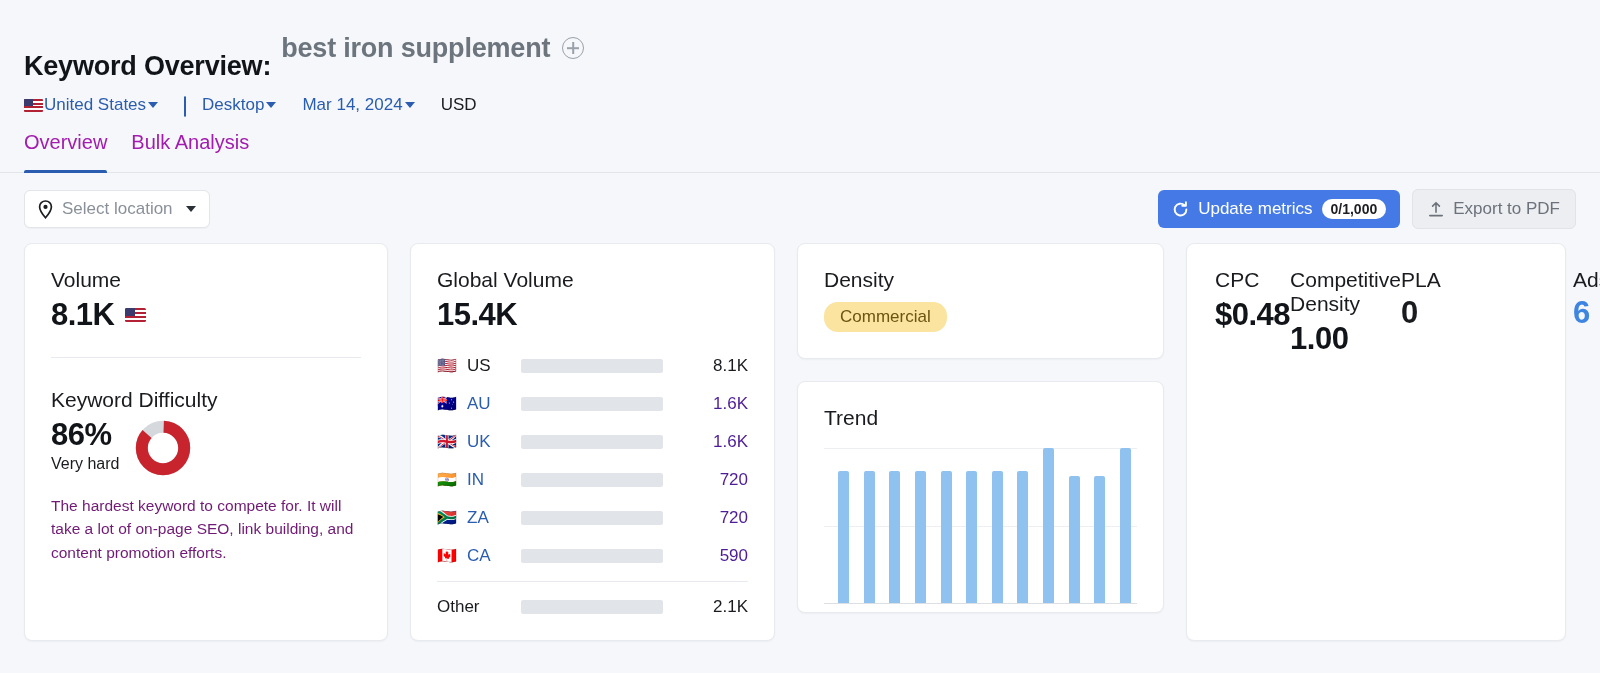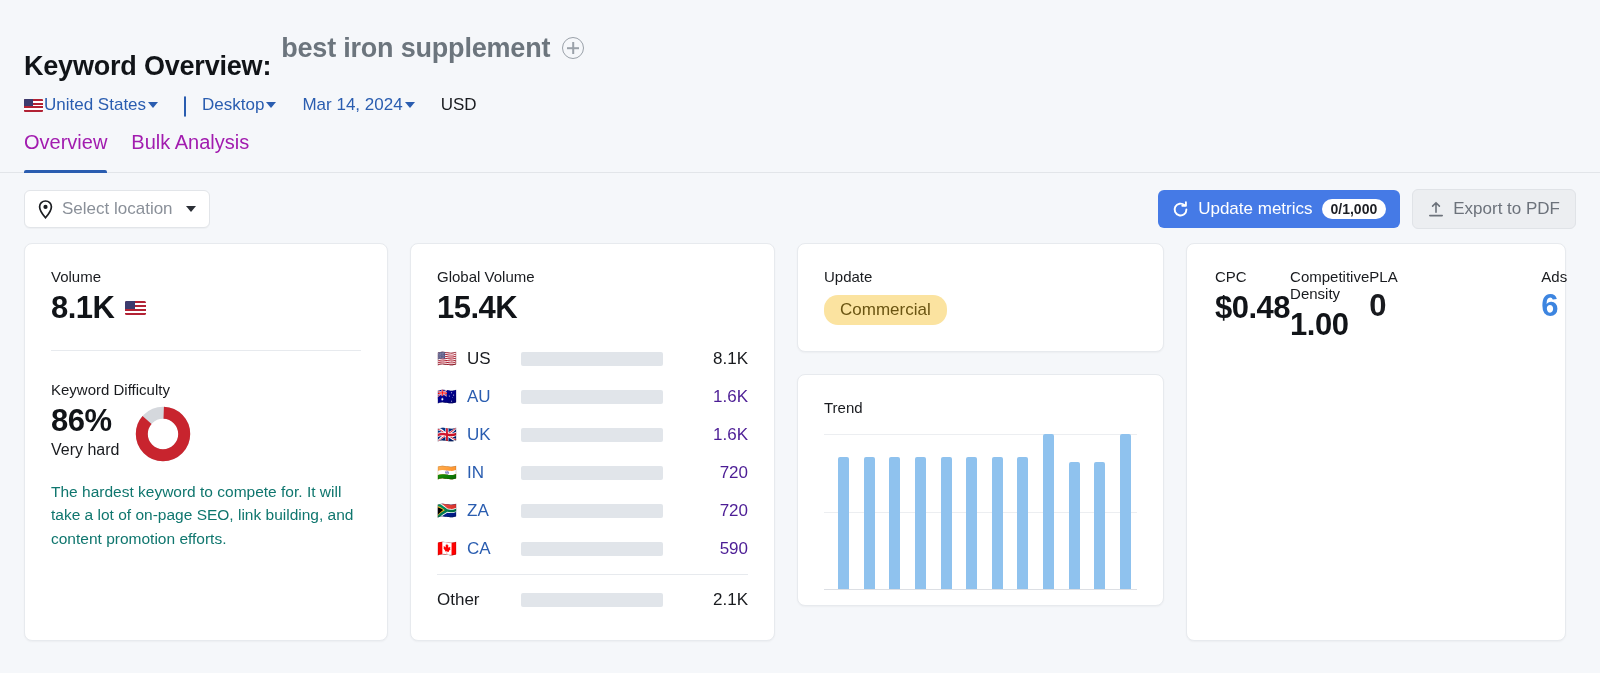--- a/index.html
+++ b/index.html
@@ -117,21 +117,21 @@
     padding: 14px 24px 0 24px;
     display: grid;
     grid-template-columns: 364px 365px 367px 380px;
     gap: 22px;
     align-items: start;
   }
   .card {
     background: #fff; border: 1px solid #e7eaee; border-radius: 8px;
     box-shadow: 0 1px 2px rgba(20,25,35,.04);
   }
-  .card-label { font-size: 15px; color: #191b1f; }
+  .card-label { font-size: 21px; color: #191b1f; }
   .card-value { font-size: 31px; font-weight: 700; letter-spacing: -.5px; color: #111418; }
   .divider { height: 1px; background: #e7eaee; }
 
   
   .card-volume { height: 398px; padding: 24px 26px; display: flex; flex-direction: column; }
   .vol-val-row { display: flex; align-items: center; gap: 11px; margin-top: 5px; }
   .flag-us-box {
     width: 21px; height: 14px; border-radius: 1.5px; flex: 0 0 auto;
     background:
       linear-gradient(to bottom,
@@ -141,21 +141,21 @@
   }
   .flag-us-box::after {
     content: ""; position: absolute; left: 0; top: 0; width: 45%; height: 54%; background: #3c3b6e;
   }
   .kd-block { margin-top: 8px; }
   .kd-row { display: flex; align-items: flex-start; gap: 16px; margin-top: 5px; }
   .kd-left { display: flex; flex-direction: column; }
   .kd-sub { font-size: 16px; color: #191b1f; margin-top: 2px; }
   .donut { width: 56px; height: 56px; margin-top: 3px; flex: 0 0 auto; }
   .kd-desc {
-    margin-top: 18px; font-size: 15.5px; line-height: 1.5; color: #0f766e; max-width: 310px;
+    margin-top: 18px; font-size: 15.5px; line-height: 1.5; color: #701a75; max-width: 310px;
   }
 
   
   .card-global { height: 398px; padding: 24px 26px; }
   .country-list { margin-top: 14px; }
   .country-row {
     display: grid; grid-template-columns: 72px 1fr 58px; align-items: center;
     column-gap: 12px; height: 38px;
   }
   .country-name { display: flex; align-items: center; gap: 9px; font-size: 17px; }
@@ -375,21 +375,21 @@
       <div class="country-row other">
         <span class="country-name">Other</span>
         <span class="bar-track"><span class="bar-fill" id="bar-other" style="width: 14%;"></span></span>
         <span class="country-val">2.1K</span>
       </div>
     </div>
   </div>
 
   <div class="col-mid">
     <div class="card card-intent">
-      <div class="card-label">Update</div>
+      <div class="card-label">Density</div>
       <span class="intent-pill">Commercial</span>
     </div>
 
     <div class="card card-trend">
       <div class="card-label">Trend</div>
       <div class="trend-chart">
         <div class="grid-line" style="top:0;"></div>
         <div class="grid-line" style="top:50%;"></div>
         <div class="baseline"></div>
         <div class="bars" id="trend-bars">

